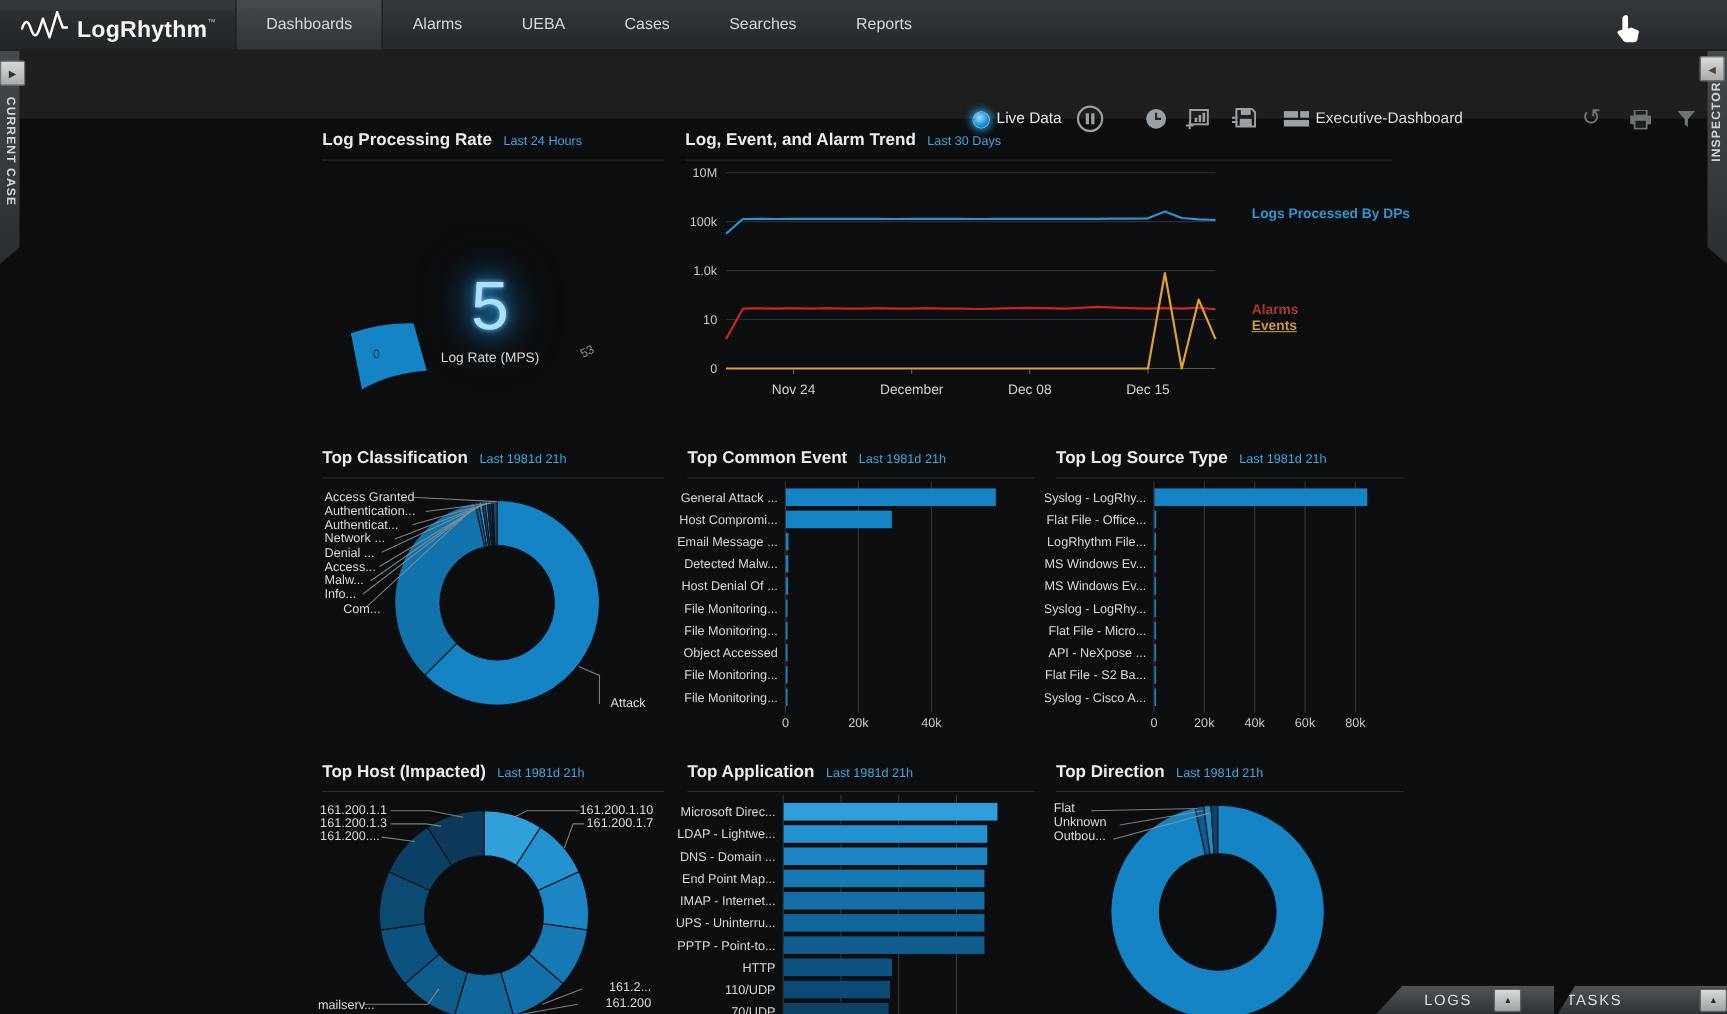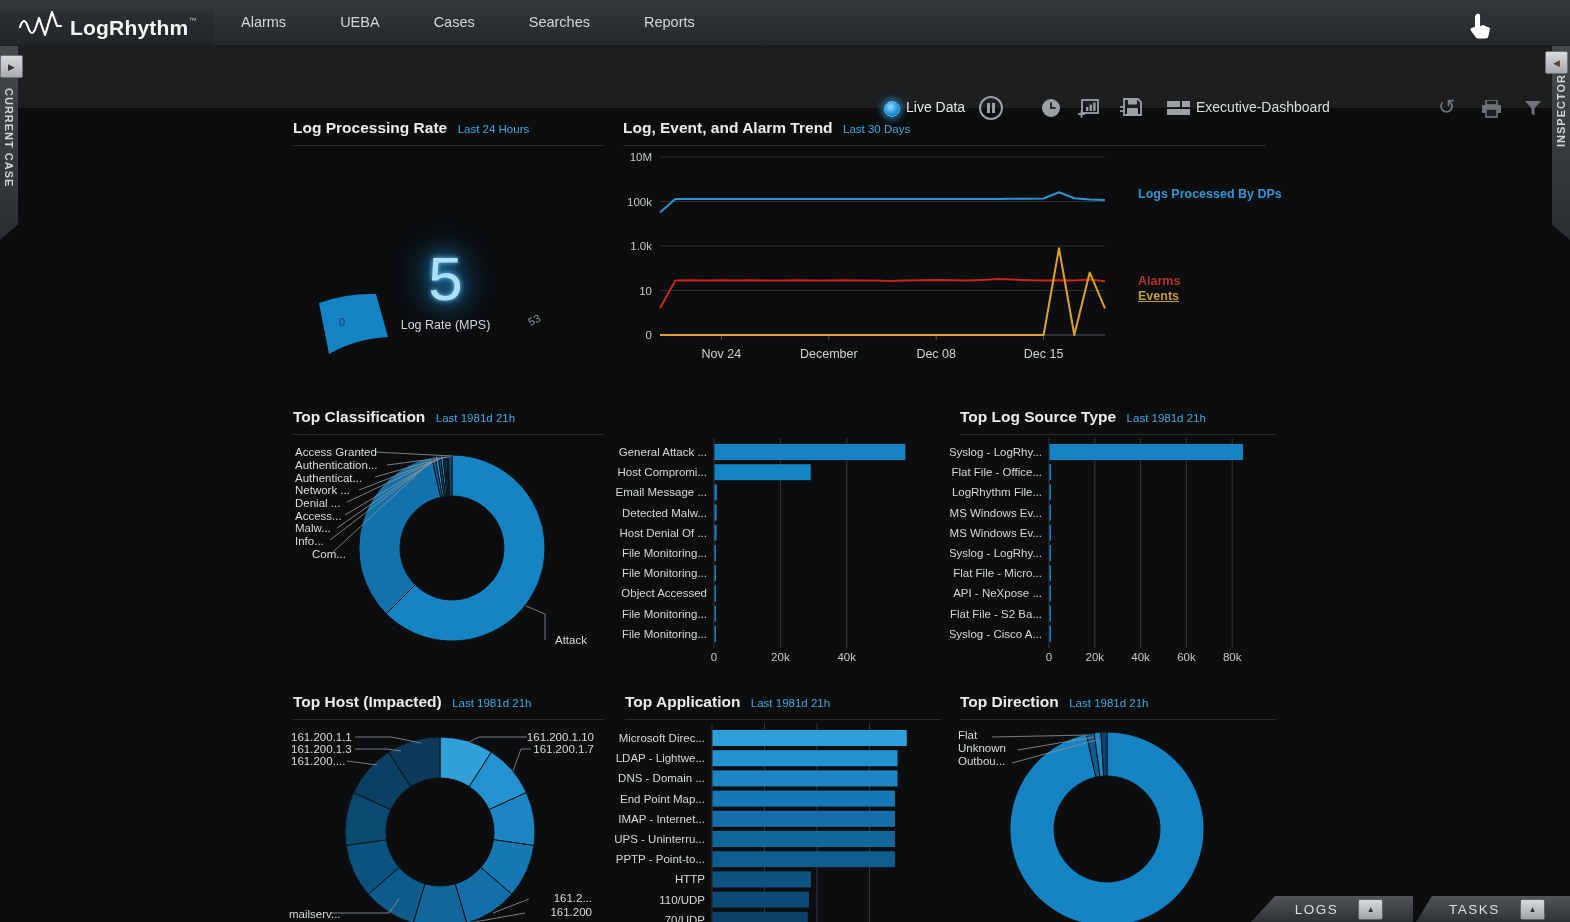--- a/index.html
+++ b/index.html
@@ -68,38 +68,39 @@
     text-shadow:0 0 5px #6cc4f2,0 0 16px #1f93dd,0 0 32px #1f93dd,0 0 50px #15639a;}
   .gauge-label{position:absolute;left:0;width:325px;top:205px;text-align:center;font-size:12.5px;color:#d2d5d6;}
   .gauge-zero{position:absolute;left:56px;top:203px;font-size:11px;color:#0d3a5a;}
   .gauge-53{position:absolute;left:245px;top:201px;font-size:11px;color:#8e9497;transform:rotate(-27deg);}
 
   
   .dock{position:absolute;right:0;bottom:0;height:26px;display:flex;z-index:30;}
   .dock-tab{height:26px;background:linear-gradient(#515557,#2f3234);display:flex;align-items:center;
     justify-content:center;gap:20px;cursor:pointer;}
   .dock-tab.logs{width:148px;clip-path:polygon(24px 0,100% 0,100% 100%,0 100%);margin-right:3px;padding-left:14px;}
-  .dock-tab.tasks{width:146px;clip-path:polygon(16px 0,100% 0,100% 100%,0 100%);padding-left:8px;}
+  .dock-tab.tasks{width:146px;clip-path:polygon(16px 0,100% 0,100% 100%,0 100%);padding-left:8px;justify-content:space-between;}
   .dock-label{font-size:13.5px;letter-spacing:1.5px;color:#dcdfe0;}
   .dock-btn{width:23px;height:19px;border-radius:2px;background:linear-gradient(#d8dbdc,#9fa4a6);
     border:1px solid #5f6466;display:flex;align-items:center;justify-content:center;
     font-size:8px;color:#2c2f30;cursor:pointer;}
 </style>
 </head>
 <body>
 
 <div class="navbar">
   <div class="nav-logo">
     <span>
       <svg width="44" height="30" viewBox="0 0 44 30">
         <path d="M2 16 q4 -12 8 0 q4 12 8 0 l3 -9 l6 17 l7 -23 l5 14 h4" stroke="#ffffff" stroke-width="2.2" fill="none" stroke-linejoin="round" stroke-linecap="round"></path>
       </svg>
     </span>
     <span><span class="logo-text">LogRhythm</span><span class="logo-tm">™</span></span>
   </div>
+  <div class="nav-tab active">Dashboards</div>
   <div class="nav-tab">Alarms</div>
   <div class="nav-tab">UEBA</div>
   <div class="nav-tab">Cases</div>
   <div class="nav-tab">Searches</div>
   <div class="nav-tab">Reports</div>
   <div class="nav-rest">
     
     
     
     
@@ -262,20 +263,24 @@
   <div class="dlabel" style="left:12px;top:82px;">Network ...</div>
   <div class="dlabel" style="left:12px;top:95px;">Denial ...</div>
   <div class="dlabel" style="left:12px;top:108px;">Access...</div>
   <div class="dlabel" style="left:12px;top:120px;">Malw...</div>
   <div class="dlabel" style="left:12px;top:133px;">Info...</div>
   <div class="dlabel" style="left:29px;top:146px;">Com...</div>
   <div class="dlabel" style="left:272px;top:232px;">Attack</div>
 </div>
 
 <div class="widget" style="left:615px;top:402px;width:330px;height:272px;">
+  <div class="wtitle">
+    <span class="t">Top Common Event</span>
+    <span class="sub">Last 1981d 21h</span>
+  </div>
   <svg class="chartsvg" width="330" height="272">
       <line x1="99" x2="99" y1="36" y2="246" stroke="#33373a"></line>
       <text x="99" y="259" text-anchor="middle" class="tick">0</text>
       <line x1="165.3768115942029" x2="165.3768115942029" y1="36" y2="246" stroke="#33373a"></line>
       <text x="165.3768115942029" y="259" text-anchor="middle" class="tick">20k</text>
       <line x1="231.7536231884058" x2="231.7536231884058" y1="36" y2="246" stroke="#33373a"></line>
       <text x="231.7536231884058" y="259" text-anchor="middle" class="tick">40k</text>
       <text x="92" y="54" text-anchor="end" class="blabel">General Attack ...</text>
       <rect x="99.5" y="42" width="190.83333333333334" height="16" fill="#1584c5"></rect>
       <text x="92" y="74.2" text-anchor="end" class="blabel">Host Compromi...</text>

